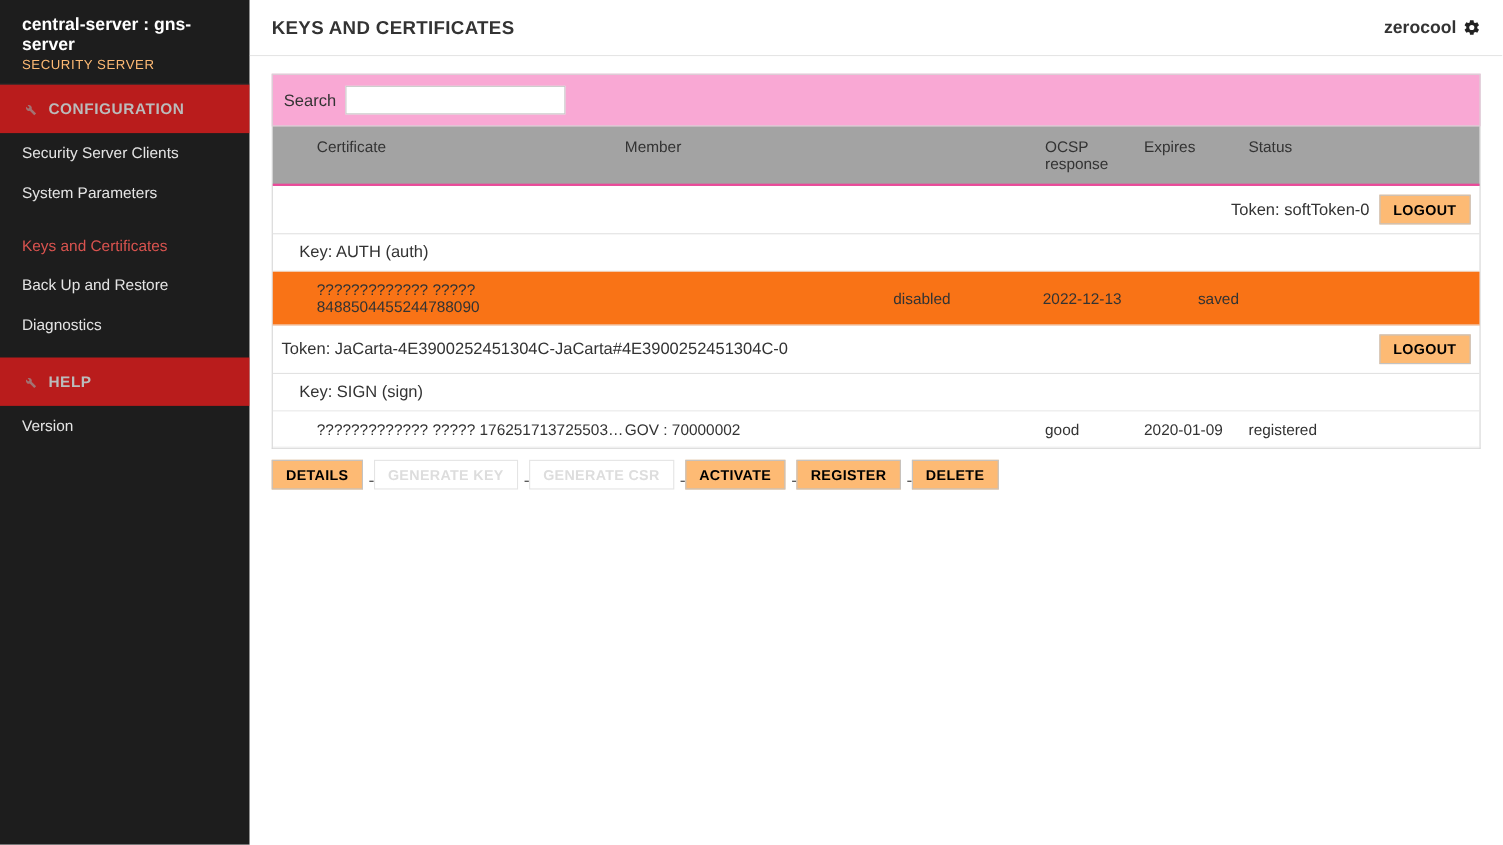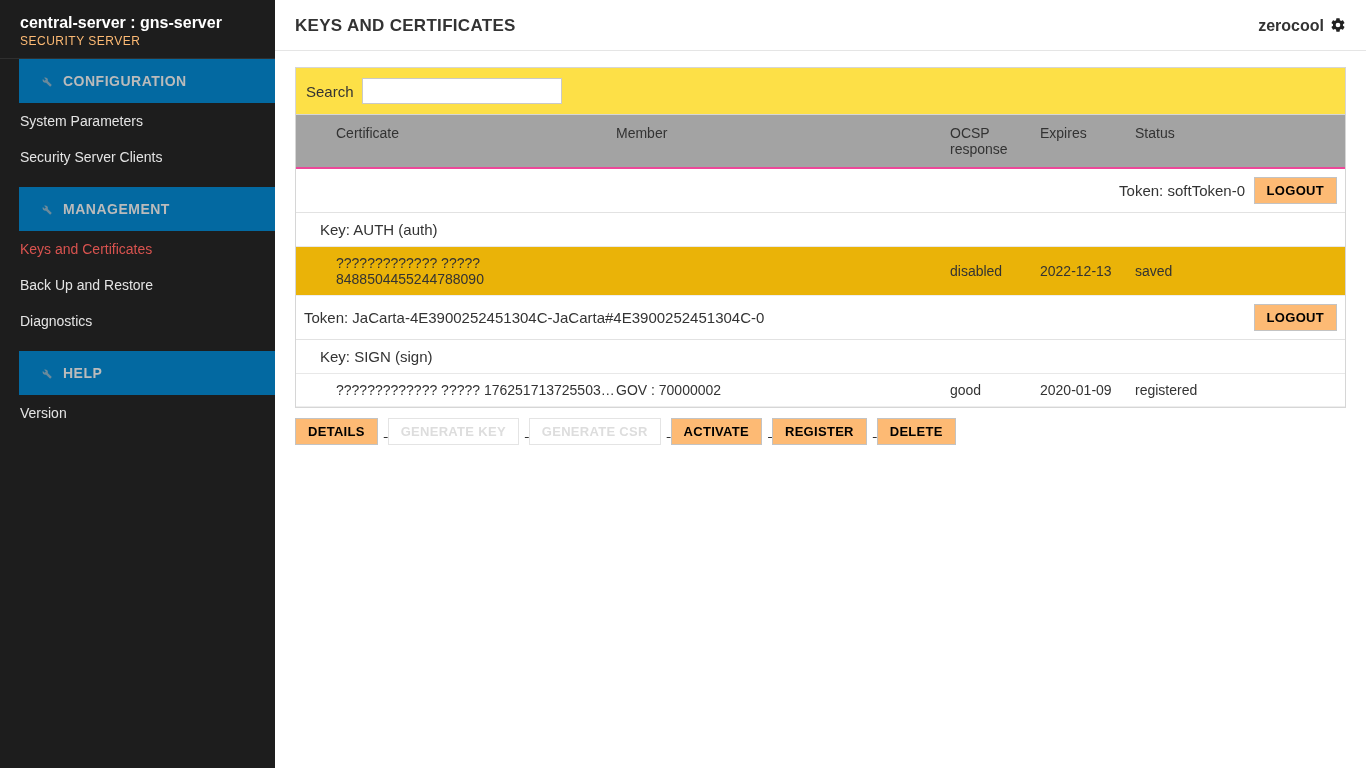--- a/index.html
+++ b/index.html
@@ -1,58 +1,58 @@
 <!DOCTYPE html>
 <html><head>
 <meta charset="utf-8">
 <style>
   * { box-sizing: border-box; margin: 0; padding: 0; }
   html, body { height: 100%; width: 100%; font-family: "Helvetica Neue", Arial, sans-serif; font-size: 14px; color: #333; }
   body { display: flex; overflow: hidden; }
 
   
-  .sidebar { width: 275px; background: #1d1d1d; color: #ddd; display: flex; flex-direction: column; }
+  .sidebar { width: 227px; background: #1d1d1d; color: #ddd; display: flex; flex-direction: column; }
   .sb-header { padding: 14px 20px 10px 20px; border-bottom: 1px solid #2f2f2f; }
   .sb-title { font-weight: 700; font-size: 16px; color: #fff; }
   .sb-subtitle { font-size: 12px; color: #fdba74; letter-spacing: 0.5px; margin-top: 2px; }
-  .sb-section-title { display: flex; align-items: center; padding: 14px 20px; color: #bbb; font-weight: 700; font-size: 14px; letter-spacing: 0.5px; background: #0369a1; text-transform: uppercase; margin-left: 19px; }
+  .sb-section-title { display: flex; align-items: center; padding: 14px 20px; color: #bbb; font-weight: 700; font-size: 14px; letter-spacing: 0.5px; background: #b91c1c; text-transform: uppercase; }
   .sb-section-title .wrench-icon { margin-right: 10px; opacity: 0.7; }
   .sb-item { padding: 10px 20px; color: #e4e4e4; cursor: pointer; }
   .sb-item.active { color: #d9534f; }
   .sb-subitems { padding-bottom: 12px; }
 
   
   .main { flex: 1; background: #fff; display: flex; flex-direction: column; overflow: auto; }
   .topbar { display: flex; justify-content: space-between; align-items: center; padding: 16px 20px 14px 20px; border-bottom: 1px solid #e5e5e5; }
   .page-title { font-weight: 700; font-size: 17px; letter-spacing: 0.3px; }
   .user-block { display: flex; font-weight: 700; font-size: 16px; cursor: pointer; }
   .user-block .gear-icon { margin-left: 6px; }
 
   .content { padding: 16px 20px; }
 
-  .search-bar { border: 1px solid #d6d6d6; padding: 10px 10px; display: flex; align-items: center; background: #fde047; }
+  .search-bar { border: 1px solid #d6d6d6; padding: 10px 10px; display: flex; align-items: center; background: #f9a8d4; }
   .search-bar label { margin-right: 8px; font-size: 15px; }
   .search-bar input { width: 200px; height: 26px; border: 1px solid #c9c9c9; padding: 2px 6px; font-size: 14px; }
 
   .grid { border: 1px solid #d6d6d6; border-top: none; }
   .grid-header { display: flex; padding: 10px 0; border-bottom: 2px solid #ec4899; font-weight: 400; background: #a3a3a3; }
   .col-cert { flex: 0 0 320px; padding-left: 40px; }
   .col-member { flex: 1; }
   .col-ocsp { flex: 0 0 90px; }
   .col-exp { flex: 0 0 95px; }
   .col-status { flex: 0 0 110px; }
   .col-action { flex: 0 0 100px; text-align: right; padding-right: 8px; }
 
   .token-row { display: flex; align-items: center; padding: 8px 0; border-bottom: 1px solid #e2e2e2; }
   .token-row .col-cert { padding-left: 8px; font-size: 15px; }
   .key-row { display: flex; align-items: center; padding: 8px 0; border-bottom: 1px solid #e8e8e8; }
   .key-row .col-cert { padding-left: 24px; font-size: 15px; }
   .cert-row { display: flex; align-items: center; padding: 8px 0; border-bottom: 1px solid #eee; cursor: pointer; }
   .cert-row .col-cert { padding-left: 40px; font-size: 14px; overflow: hidden; text-overflow: ellipsis; white-space: nowrap; }
-  .cert-row.selected { background: #eab308; }
+  .cert-row.selected { background: #f97316; gap: 46px; }
   .cert-row .multiline { white-space: normal; }
 
   .btn { display: inline-block; border: 1px solid #c3c3c3; background: #fdba74; padding: 5px 12px; font-weight: 700; font-size: 13px; cursor: pointer; letter-spacing: 0.3px; }
   .btn[disabled] { color: #ddd; border-color: #e4e4e4; cursor: default; background: #fff; }
 
   .action-bar { display: flex; justify-content: space-between; margin-top: 10px; text-decoration: underline; }
   .action-bar .left-btns > .btn { margin-right: 6px; }
 
   
   .wrench-icon svg, .gear-icon svg { width: 14px; height: 14px; display: block; }
@@ -69,32 +69,24 @@
 
   <div class="sb-section-title">
     <span class="wrench-icon">
       <svg viewBox="0 0 24 24" fill="#999">
           <path d="M22 19l-7-7c.6-1.5.3-3.3-1-4.6-1.4-1.4-3.5-1.7-5.2-.8l3 3-2.1 2.1-3-3c-.9 1.7-.6 3.8.8 5.2 1.3 1.3 3.1 1.6 4.6 1l7 7 2.9-2.9z"></path>
         </svg>
     </span>
     <span>CONFIGURATION</span>
   </div>
   <div class="sb-subitems">
+    <div class="sb-item">Security Server Clients</div>
     <div class="sb-item">System Parameters</div>
-    <div class="sb-item">Security Server Clients</div>
   </div>
 
-  <div class="sb-section-title">
-    <span class="wrench-icon">
-      <svg viewBox="0 0 24 24" fill="#999">
-          <path d="M22 19l-7-7c.6-1.5.3-3.3-1-4.6-1.4-1.4-3.5-1.7-5.2-.8l3 3-2.1 2.1-3-3c-.9 1.7-.6 3.8.8 5.2 1.3 1.3 3.1 1.6 4.6 1l7 7 2.9-2.9z"></path>
-        </svg>
-    </span>
-    <span>MANAGEMENT</span>
-  </div>
   <div class="sb-subitems">
     <div class="sb-item active">Keys and Certificates</div>
     <div class="sb-item">Back Up and Restore</div>
     <div class="sb-item">Diagnostics</div>
   </div>
 
   <div class="sb-section-title">
     <span class="wrench-icon">
       <svg viewBox="0 0 24 24" fill="#999">
           <path d="M22 19l-7-7c.6-1.5.3-3.3-1-4.6-1.4-1.4-3.5-1.7-5.2-.8l3 3-2.1 2.1-3-3c-.9 1.7-.6 3.8.8 5.2 1.3 1.3 3.1 1.6 4.6 1l7 7 2.9-2.9z"></path>

